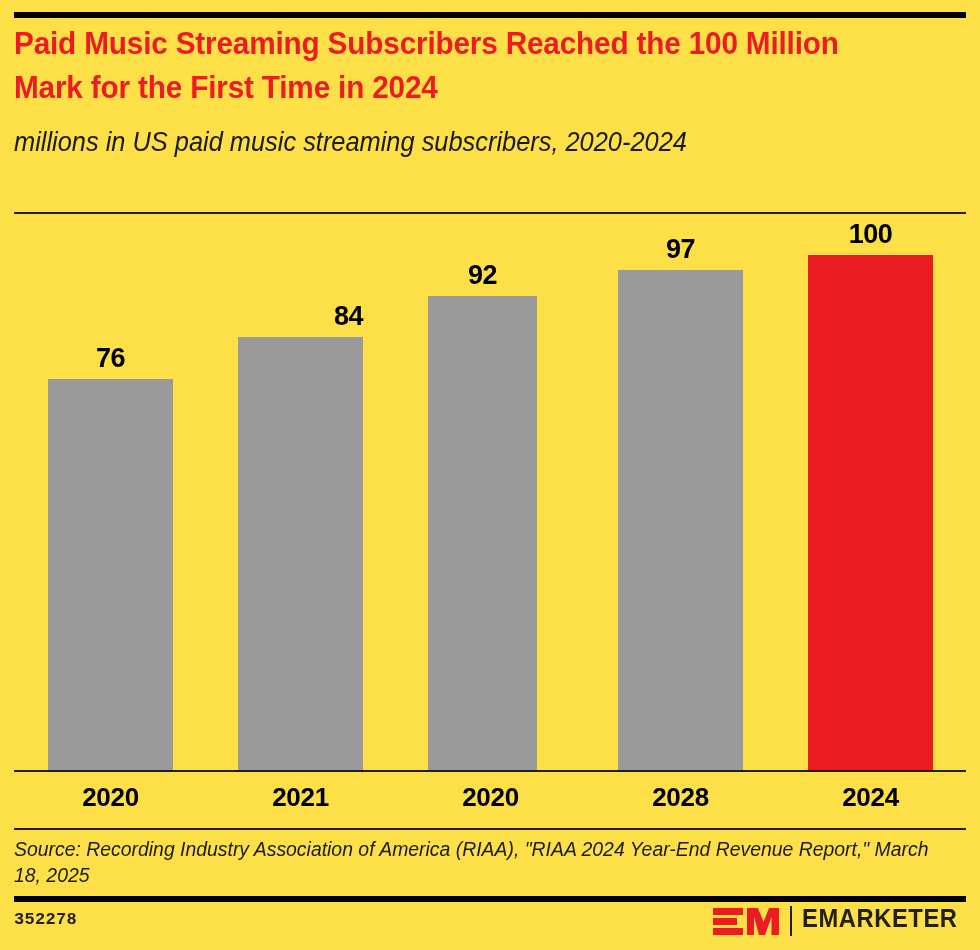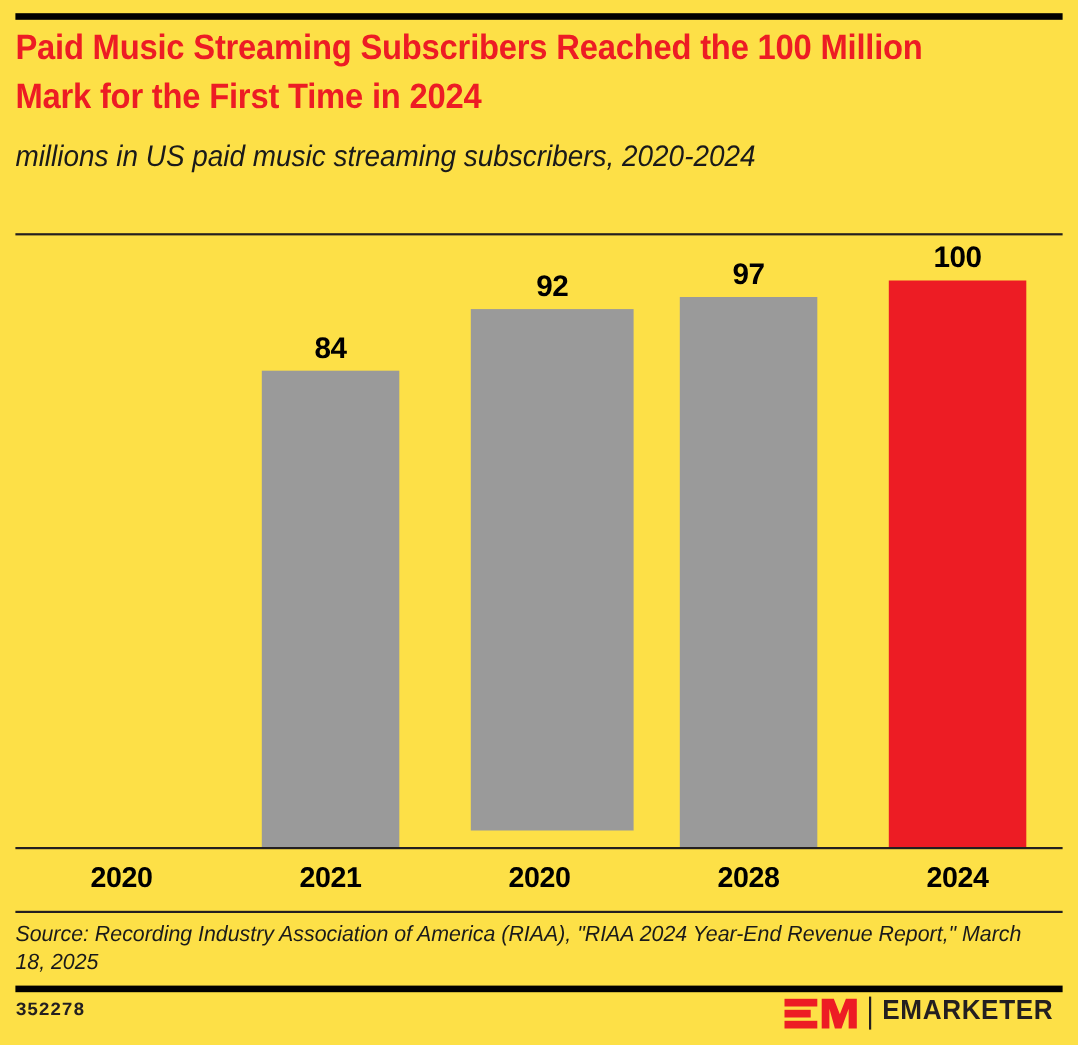--- a/index.html
+++ b/index.html
@@ -192,25 +192,29 @@
 <div id="page">
 
   <div class="rule-thick-top"></div>
 
   <div class="title">Paid Music Streaming Subscribers Reached the 100 Million Mark for the First Time in 2024</div>
   <div class="subtitle">millions in US paid music streaming subscribers, 2020-2024</div>
 
   <div class="rule-thin-subtitle"></div>
 
   <div class="plot" id="plot">
+      <div class="bar" style="left: 48px; width: 125px; top: 378.6px; height: 391.4px; bottom: auto;">
+        <div class="bar-rect" style="height: 100%; background: rgb(154, 154, 154);"></div>
+        <div class="bar-label" style="top: -36px;">76</div>
+      </div>
       <div class="bar" style="left: 238px; width: 125px; top: 337.4px; height: 432.6px; bottom: auto;">
         <div class="bar-rect" style="height: 100%; background: rgb(154, 154, 154);"></div>
-        <div class="bar-label" style="top: -36px;">84</div>
-      </div>
-      <div class="bar" style="left: 428px; width: 148px; top: 281px; height: 473.8px; bottom: auto;">
+        <div class="bar-label" style="top: -36px; text-align: right;">84</div>
+      </div>
+      <div class="bar" style="left: 428px; width: 109px; top: 296px; height: 473.8px; bottom: auto;">
         <div class="bar-rect" style="height: 100%; background: rgb(154, 154, 154);"></div>
         <div class="bar-label" style="top: -36px;">92</div>
       </div>
       <div class="bar" style="left: 618px; width: 125px; top: 270.45px; height: 499.55px; bottom: auto; border-radius: 15px;">
         <div class="bar-rect" style="height: 100%; background: rgb(154, 154, 154);"></div>
         <div class="bar-label" style="top: -36px;">97</div>
       </div>
       <div class="bar" style="left: 808px; width: 125px; top: 255px; height: 515px; bottom: auto;">
         <div class="bar-rect accent" style="height: 100%; background: rgb(237, 28, 36);"></div>
         <div class="bar-label" style="top: -36px;">100</div>

